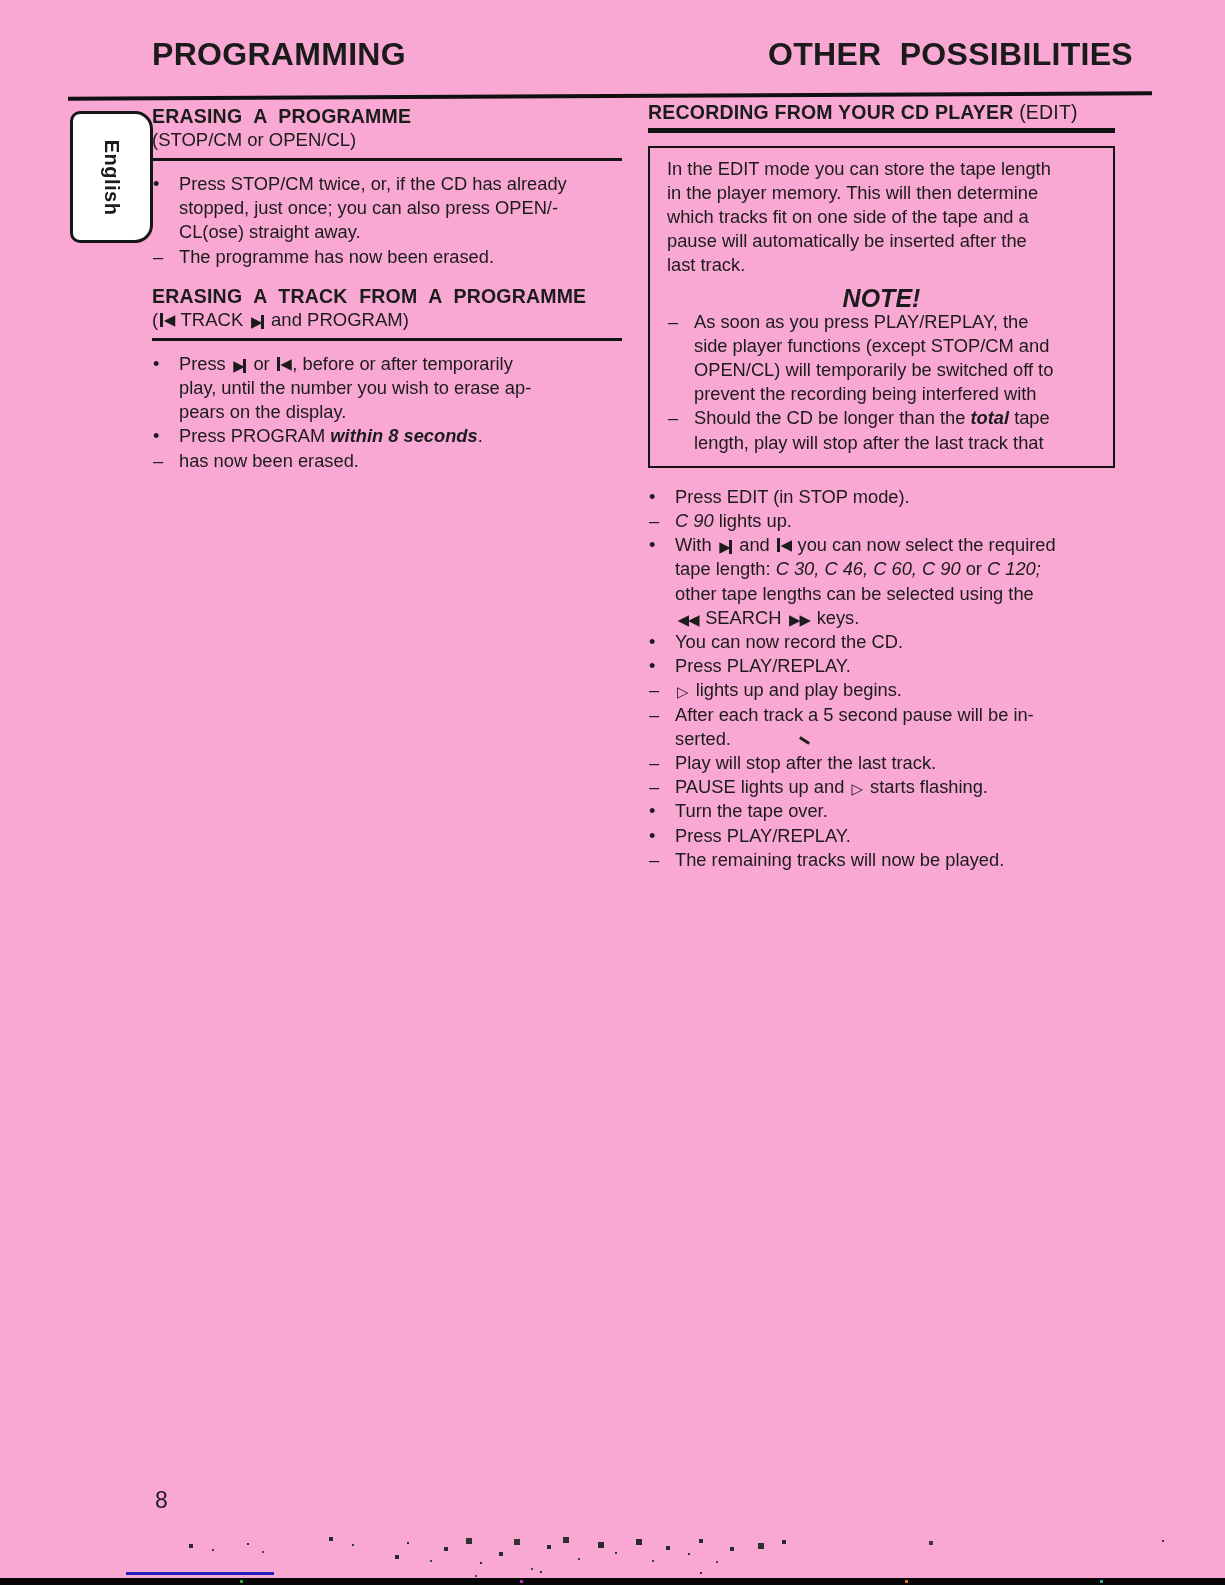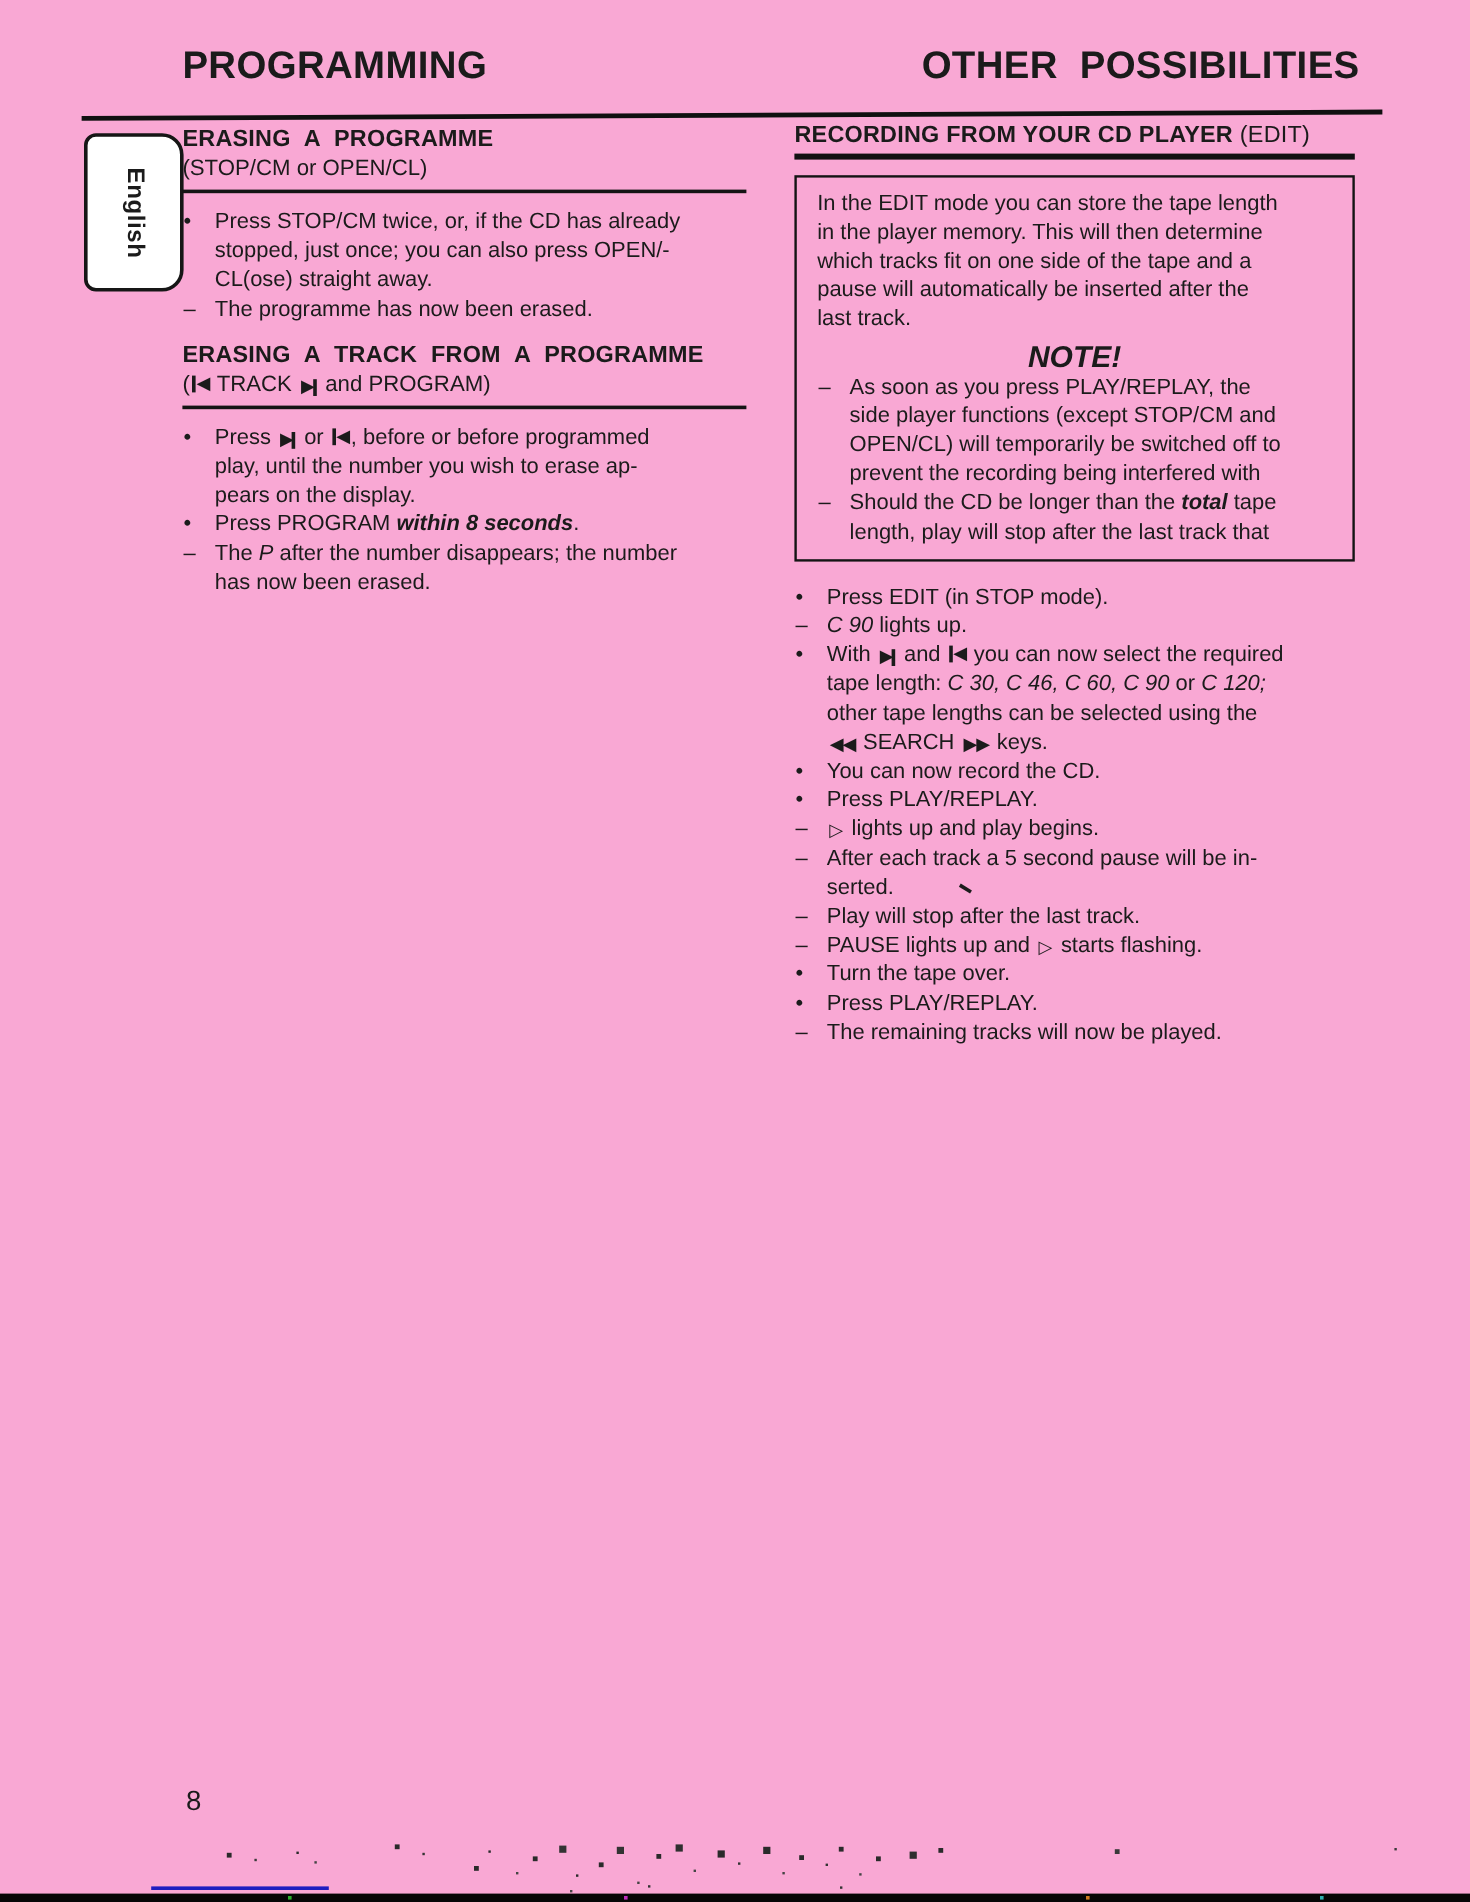--- a/index.html
+++ b/index.html
@@ -16,21 +16,21 @@
   .header-rule{position:absolute; left:68px; top:94px; width:1084px; height:4px;
     background:#101010; transform:rotate(-.28deg);}
   
   .lang-tab{position:absolute; left:70px; top:111px; width:77px; height:126px;
     border:3px solid #161616; border-radius:10px 18px 18px 10px;
     display:flex; align-items:center; justify-content:center; background:#fff;}
   .lang-tab span{transform:rotate(90deg); font-weight:700; font-size:20px; letter-spacing:.5px;}
   
   .col{position:absolute;}
   .col-left{left:152px; top:104px; width:470px;}
-  .col-right{left:662px; top:100px; width:467px;}
+  .col-right{left:648px; top:100px; width:467px;}
   .sec-title{font-size:19.5px; font-weight:700; line-height:24px;
     word-spacing:6px; letter-spacing:.2px; white-space:nowrap;}
   .sec-subtitle{font-size:18.5px; line-height:23px; white-space:nowrap;}
   .sec-rule{height:3px; background:#141414; margin:7px 0 11px;}
   .manual-section + .manual-section{margin-top:15px;}
   .item{position:relative; padding-left:27px; font-size:18.3px;}
   .marker{position:absolute; left:1px; top:0; line-height:24.2px;}
   .ln{line-height:24.2px; white-space:nowrap;}
   .it{font-style:italic;}
   .bit{font-style:italic; font-weight:700;}
@@ -118,35 +118,34 @@
           <div class="sec-rule"></div>
           <div class="item">
             <span class="marker">•</span>
             <div class="itext">
               <div class="ln"><span>Press </span><span class="icon">
                   <span class="itri">▶</span>
                   <span class="ibar"></span>
                 </span><span> or </span><span class="icon">
                   <span class="ibar"></span>
                   <span class="itri">◀</span>
-                </span><span>, before or before programmed</span></div>
+                </span><span>, before or after temporarily</span></div>
               <div class="ln"><span>play, until the number you wish to erase ap-</span></div>
               <div class="ln"><span>pears on the display.</span></div>
             </div>
           </div>
           <div class="item">
             <span class="marker">•</span>
             <div class="itext">
               <div class="ln"><span>Press PROGRAM </span><span class="bit">within 8 seconds</span><span>.</span></div>
             </div>
           </div>
           <div class="item">
             <span class="marker">–</span>
             <div class="itext">
-              <div class="ln"><span>The </span><span class="it">P</span><span> after the number disappears; the number</span></div>
               <div class="ln"><span>has now been erased.</span></div>
             </div>
           </div>
         </section>
       </div>
   </div>
 
   <div class="col col-right">
     <div class="right-sec-title" id="right-title"><span class="bd">RECORDING FROM YOUR CD PLAYER</span><span> (EDIT)</span></div>
     <div class="right-rule"></div>

